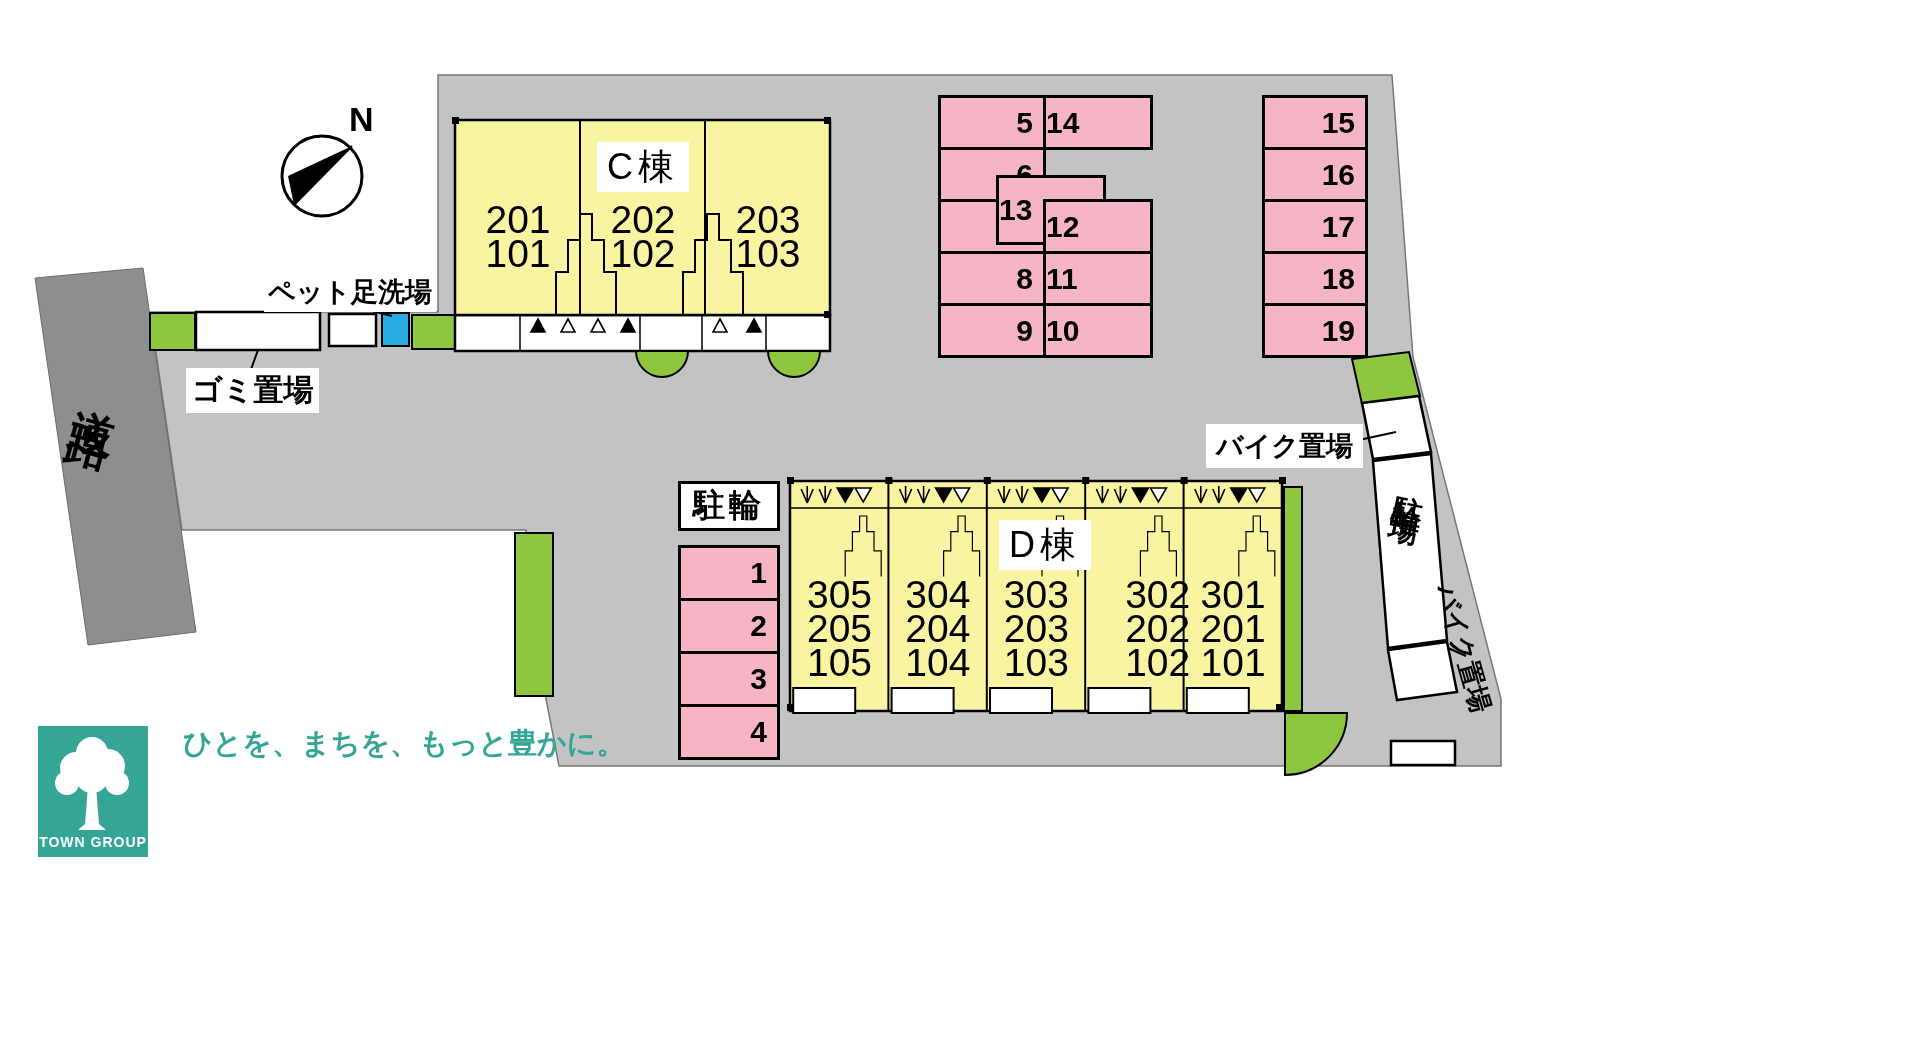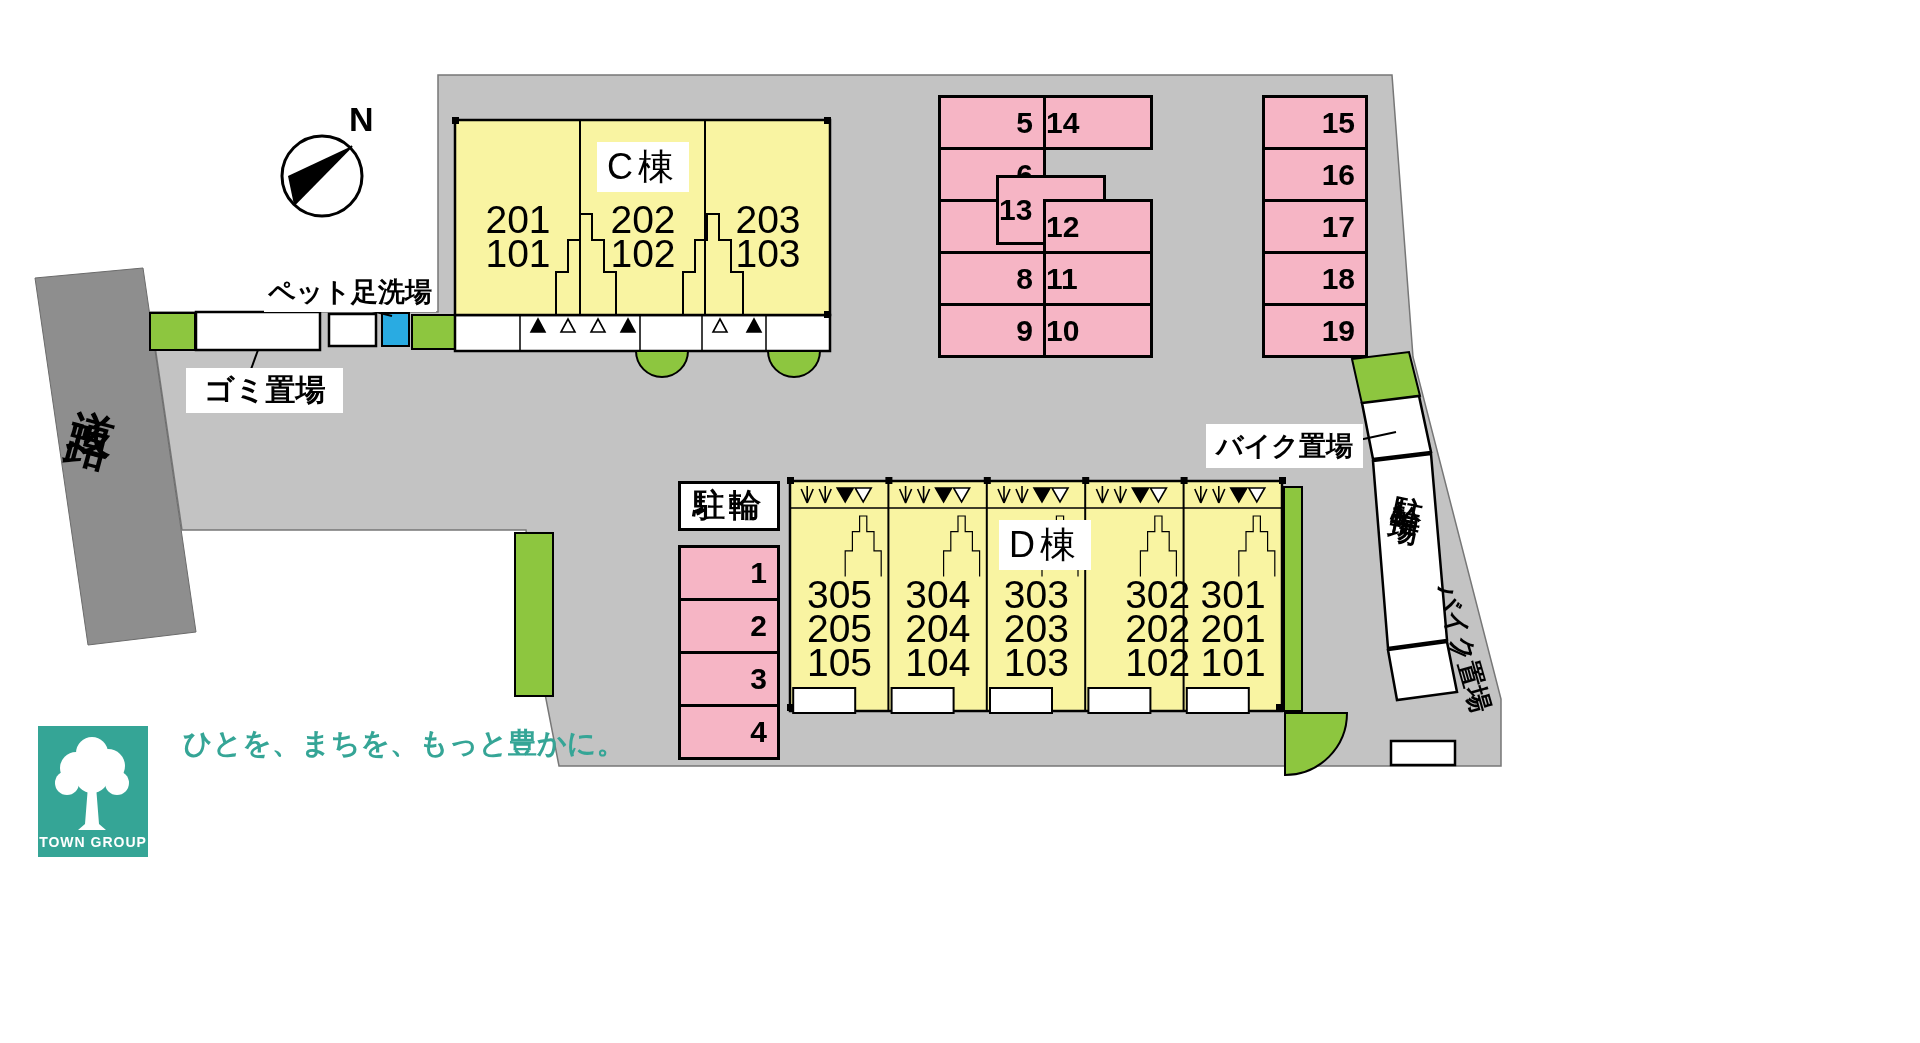--- a/index.html
+++ b/index.html
@@ -16,21 +16,21 @@
   .blue{fill:var(--blue);stroke:#000;stroke-width:2}
   .bld{fill:var(--bld);stroke:#000;stroke-width:2.5}
   .ln{stroke:#000;stroke-width:1.5}
   .ln2{stroke:#000;stroke-width:2}
   .stall{position:absolute;display:flex;align-items:center;background:var(--pink);border:3px solid #000;font-size:30px;font-weight:600}
   .stall.right{justify-content:flex-end;padding-right:10px}
   .stall.left{justify-content:flex-start;}
   .unit{position:absolute;text-align:center;font-size:39px;line-height:34px;font-weight:500}
   #n-label{left:349px;top:100px;font-size:34px;font-weight:bold}
   #road-label{left:74px;top:376px;writing-mode:vertical-rl;transform:rotate(15deg);font-size:46px;font-weight:bold;letter-spacing:14px}
-  #garbage-label{left:186px;top:368px;font-size:30px;font-weight:bold;background:#fff;padding:2px 18px}
+  #garbage-label{left:186px;top:368px;font-size:30px;font-weight:bold;background:#fff;padding:2px 6px}
   #petwash-label{left:264px;top:272px;font-size:27px;font-weight:bold;background:#fff;padding:2px 4px}
   #bike-upper-label{left:1206px;top:424px;font-size:27px;font-weight:bold;background:#fff;padding:4px 10px}
   #bike-lower-label{left:1462px;top:580px;font-size:26px;font-weight:bold;transform:rotate(74deg);transform-origin:0 0}
   #bicycle-area-label{left:1392px;top:472px;writing-mode:vertical-rl;transform:rotate(12deg);font-size:30px;font-weight:bold;letter-spacing:10px}
   #bicycle-box{left:678px;top:481px;width:102px;height:50px;border:3px solid #000;background:#fff;font-size:32px;font-weight:bold;display:flex;align-items:center;justify-content:center;letter-spacing:4px}
   .namebox{background:#fff;font-size:36px;font-weight:normal;display:flex;align-items:center;justify-content:center;letter-spacing:5px}
   #c-name{left:597px;top:142px;width:92px;height:50px}
   #d-name{left:999px;top:520px;width:92px;height:50px}
   .brand-box{position:absolute;left:38px;top:726px;width:110px;height:131px;background:var(--brand)}
   .brand-name{position:absolute;bottom:7px;left:0;width:100%;text-align:center;color:#fff;font-size:14px;font-weight:bold;letter-spacing:1px}

